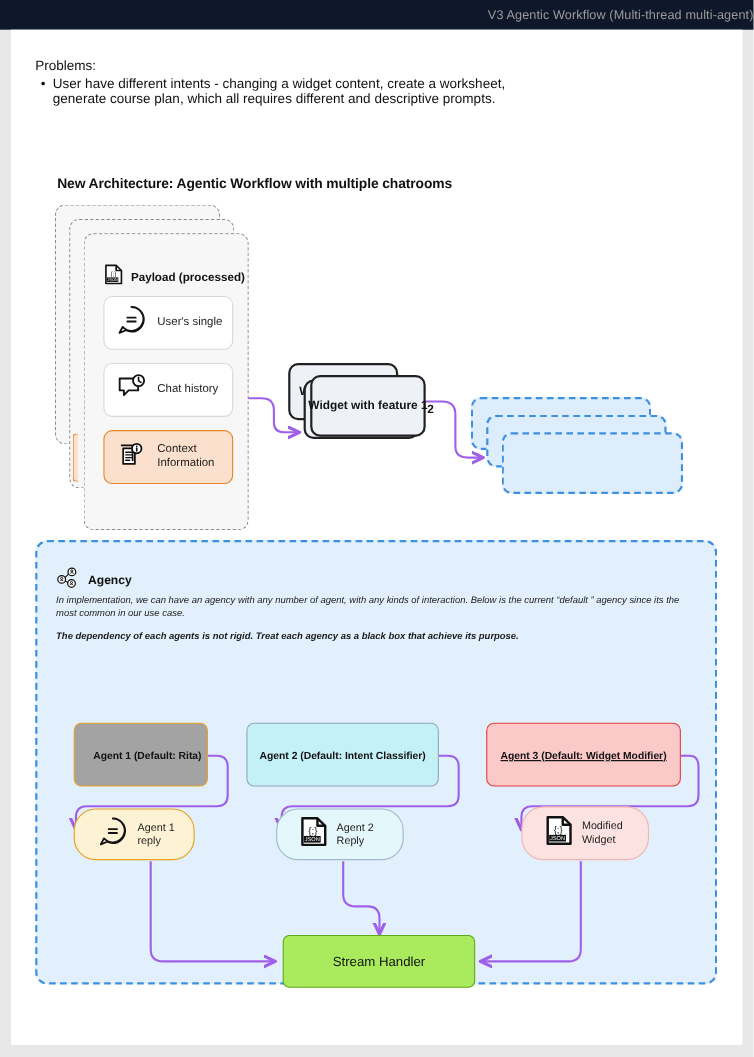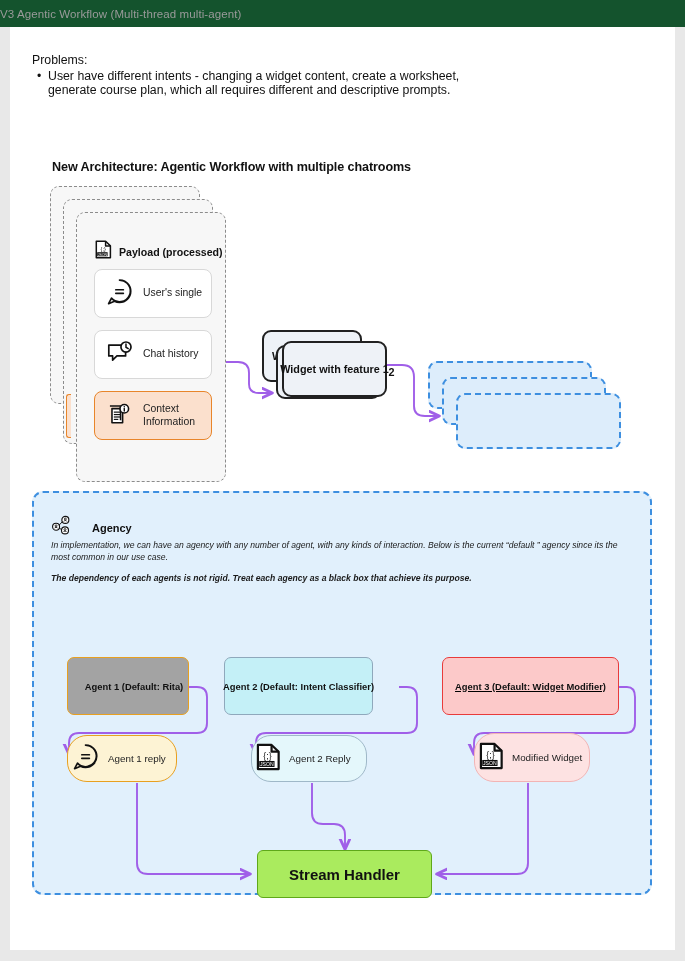--- a/index.html
+++ b/index.html
@@ -4,23 +4,23 @@
 <style>
   html,body{margin:0;padding:0;}
   body{
     width:685px;height:961px;
     background:#e8e8e8;
     font-family:"Liberation Sans","DejaVu Sans",sans-serif;
     overflow:hidden;
   }
   .win{width:685px;height:961px;position:relative;}
   .titlebar{
-    height:27px;background:#14532d;
+    height:27px;background:#0f172a;
     display:flex;align-items:center;
-    padding-left:0;box-sizing:border-box;
+    padding-left:10px;box-sizing:border-box;justify-content:flex-end;
   }
   .titlebar .t{font-size:11.5px;color:#9a9a9a;letter-spacing:.1px;}
   .page{
     position:absolute;left:10px;top:27px;
     width:665px;height:923px;
     background:#ffffff;
     box-sizing:border-box;
   }
 
   
@@ -76,54 +76,54 @@
     background:#ddedfb;
   }
 
   
   .agency{
     position:absolute;left:22px;top:464px;width:620px;height:404px;
     border:2px dashed #3d8fe0;border-radius:11px;background:#e1f0fc;
     box-sizing:border-box;
   }
   .agency-head{
-    position:absolute;left:17px;top:22px;display:flex;align-items:center;gap:20px;
+    position:absolute;left:17px;top:22px;display:flex;align-items:center;gap:8px;
   }
   .agency-head .lbl{font-size:11px;font-weight:bold;color:#111;}
   .agency-p{
     position:absolute;left:17px;width:586px;
     font-size:8.6px;font-style:italic;color:#1a1a1a;line-height:1.35;
   }
   .agency-p.p1{top:47px;}
   .agency-p.p2{top:80px;font-weight:bold;}
 
   .agentbox{
     box-sizing:border-box;border-radius:7px;
     display:flex;align-items:center;justify-content:center;
   }
   .agentbox .lbl{font-size:9.4px;font-weight:bold;color:#111;white-space:nowrap;}
   .a1{background:#a3a3a3;border:1.8px solid #e8a020;padding-left:12px;}
   .a2{background:#c4f0f7;border:1.8px solid #8fa8bc;}
   .a3{background:#fcc9c9;border:1.8px solid #e83b3b;text-decoration:underline;}
 
   .replybox{
     box-sizing:border-box;border-radius:20px;
-    display:flex;align-items:center;gap:8px;padding-left:4px;
+    display:flex;align-items:center;gap:8px;padding-left:21px;
   }
   .replybox .lbl{font-size:9.8px;color:#222;line-height:1.22;}
   .r1{background:#fdf3d4;border:1.5px solid #e8a020;}
   .r2{background:#e4f7fb;border:1.5px solid #9fb8c8;}
   .r3{background:#fde2e2;border:1.5px solid #f2b4b4;}
 
   .stream{
     box-sizing:border-box;border-radius:6px;
     background:#aaeb5e;border:1.8px solid #5fa81a;
     display:flex;align-items:center;justify-content:center;
   }
-  .stream .lbl{font-size:15px;font-weight:bold;color:#111;}
+  .stream .lbl{font-size:12px;font-weight:normal;color:#111;}
 
   svg.edges{position:absolute;left:0;top:0;overflow:visible;pointer-events:none;}
 </style>
 </head>
 <body>
 
 <div class="win">
 
   <div class="titlebar">
     <span class="t">V3 Agentic Workflow (Multi-thread multi-agent)</span>
@@ -267,21 +267,21 @@
           <defs>
             <marker id="ah2" markerWidth="7" markerHeight="7" refX="5.4" refY="3" orient="auto">
               <path d="M0,0.4 L5.6,3 L0,5.6" fill="none" stroke="#a05fe8" stroke-width="1.5" stroke-linecap="round" stroke-linejoin="round"></path>
             </marker>
           </defs>
         </svg>
 
         <div class="abs agentbox a1" style="left:33px;top:164px;width:122px;height:58px;">
           <span class="lbl">Agent 1 (Default: Rita)</span>
         </div>
-        <div class="abs agentbox a2" style="left:190px;top:164px;width:149px;height:58px;">
+        <div class="abs agentbox a2" style="left:190px;top:164px;width:175px;height:58px;">
           <span class="lbl">Agent 2 (Default: Intent Classifier)</span>
         </div>
         <div class="abs agentbox a3" style="left:408px;top:164px;width:177px;height:58px;">
           <span class="lbl">Agent 3 (Default: Widget Modifier)</span>
         </div>
 
         <div class="abs replybox r1" style="left:33px;top:242px;width:110px;height:47px;">
           <span>
             <svg width="28" height="28" viewBox="0 0 30 30">
               <path d="M14.5,2.2 a11.6,11.6 0 1 1 -8.6,19.4 l-3.1,5.9 l6.3,-2.6 a11.6,11.6 0 0 0 5.4,1.3 a11.6,11.6 0 0 0 0,-24 z" fill="none" stroke="#111" stroke-width="1.8" stroke-linejoin="round"></path>

